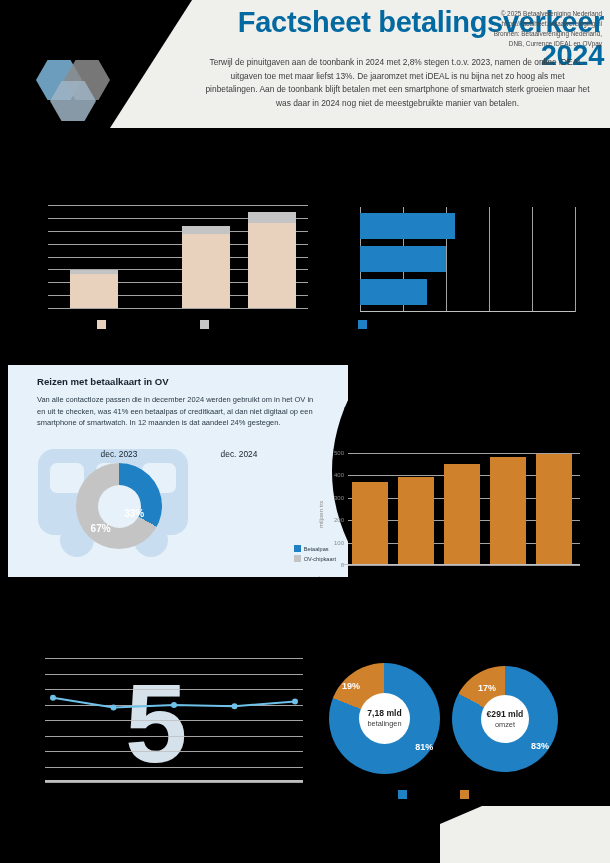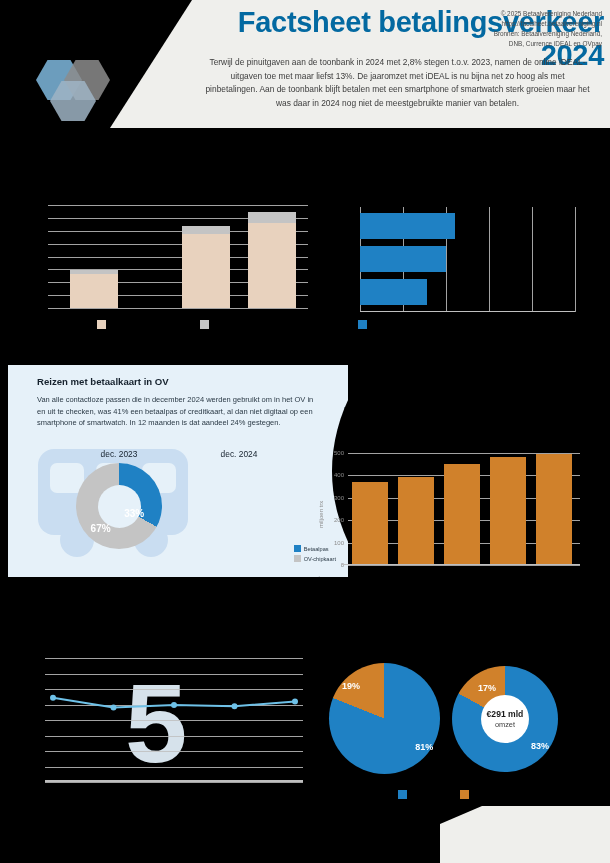--- a/index.html
+++ b/index.html
@@ -285,20 +285,24 @@
   <div class="footer"></div>
   <div class="footer-text">
     <div>© 2025 Betaalvereniging Nederland</div>
     <div>https://factsheet.betaalvereniging.nl</div>
     <div>Bronnen: Betaalvereniging Nederland,</div>
     <div>DNB, Currence iDEAL en OVpay</div>
   </div>
 
 <div id="donut-bet" class="bd" style="position: absolute; left: 329px; top: 663px; width: 111px; height: 111px;">
       <div style="position: absolute; inset: 0px; border-radius: 50%; background: conic-gradient(rgb(31, 129, 196) 0deg, rgb(31, 129, 196) 81%, rgb(208, 129, 43) 81%, rgb(208, 129, 43) 100%);"></div>
+      <div class="bd-hole" style="left: 29.97px; top: 29.97px; width: 51.06px; height: 51.06px;">
+        <div class="bd-val">7,18 mld</div>
+        <div class="bd-sub">betalingen</div>
+      </div>
       <div class="bd-pct" style="right: 6.66px; bottom: 22.2px;">81%</div>
       <div class="bd-pct" style="left: 13px; top: 17.76px;">19%</div>
     </div>
     <div id="donut-oms" class="bd" style="position: absolute; left: 452px; top: 666px; width: 106px; height: 106px;">
       <div style="position: absolute; inset: 0px; border-radius: 50%; background: conic-gradient(rgb(31, 129, 196) 0deg, rgb(31, 129, 196) 83%, rgb(208, 129, 43) 83%, rgb(208, 129, 43) 100%);"></div>
       <div class="bd-hole" style="left: 28.62px; top: 28.62px; width: 48.76px; height: 48.76px;">
         <div class="bd-val">€291 mld</div>
         <div class="bd-sub">omzet</div>
       </div>
       <div class="bd-pct" style="right: 9px; bottom: 21.2px;">83%</div>

